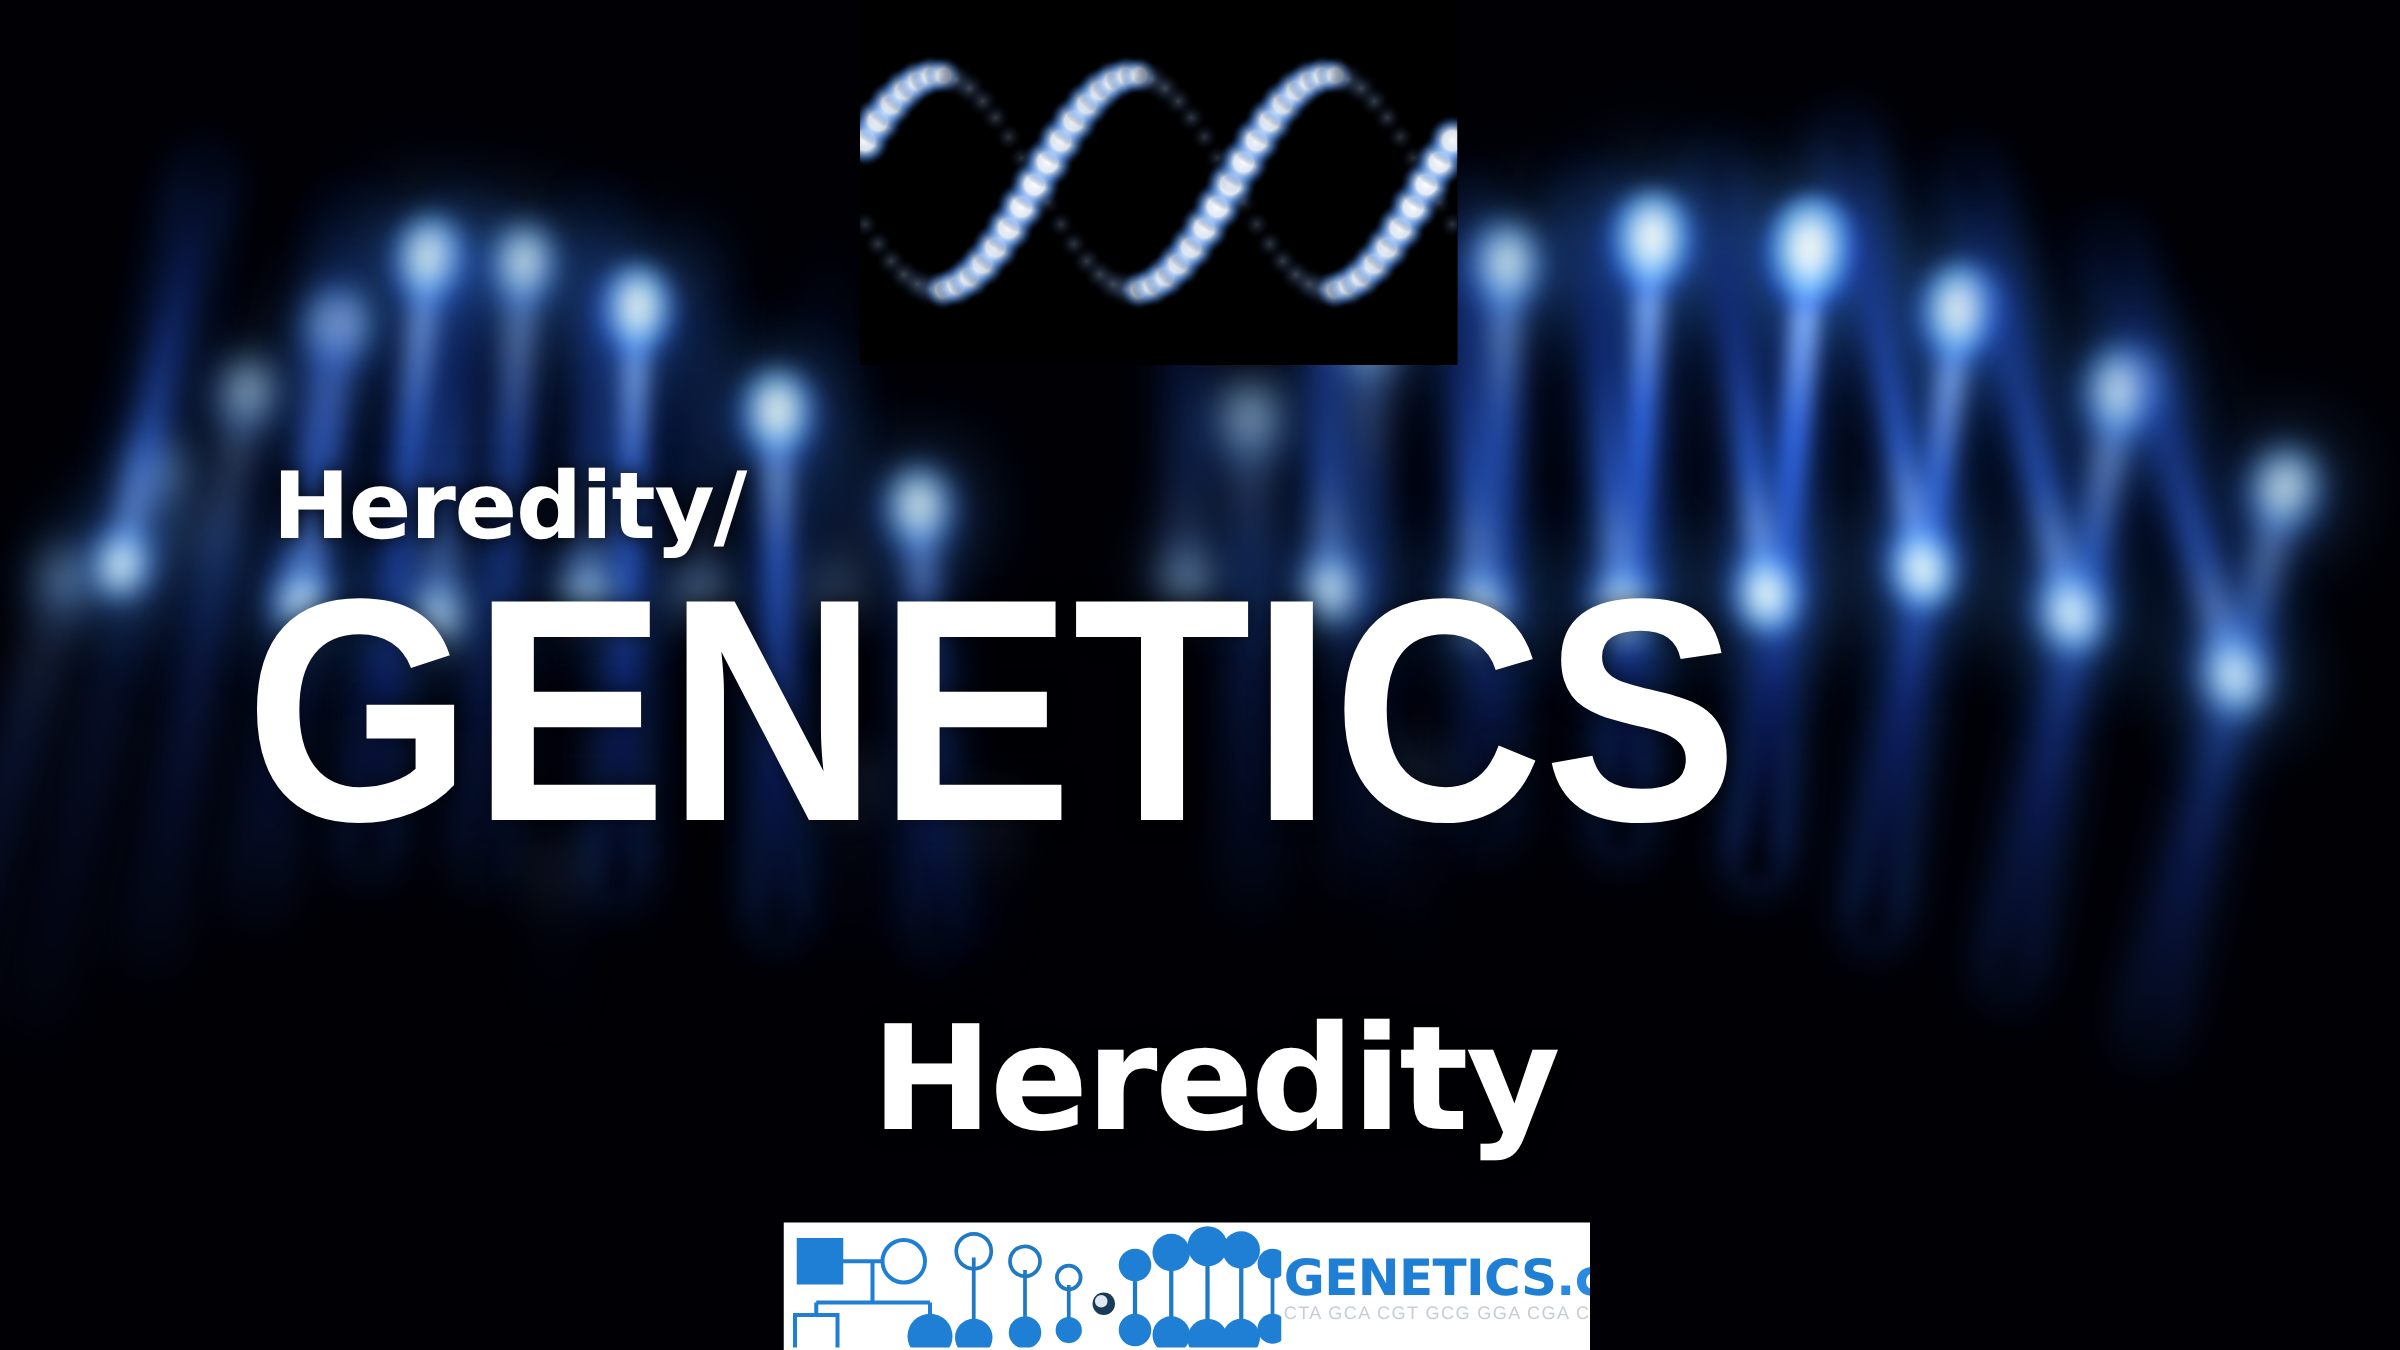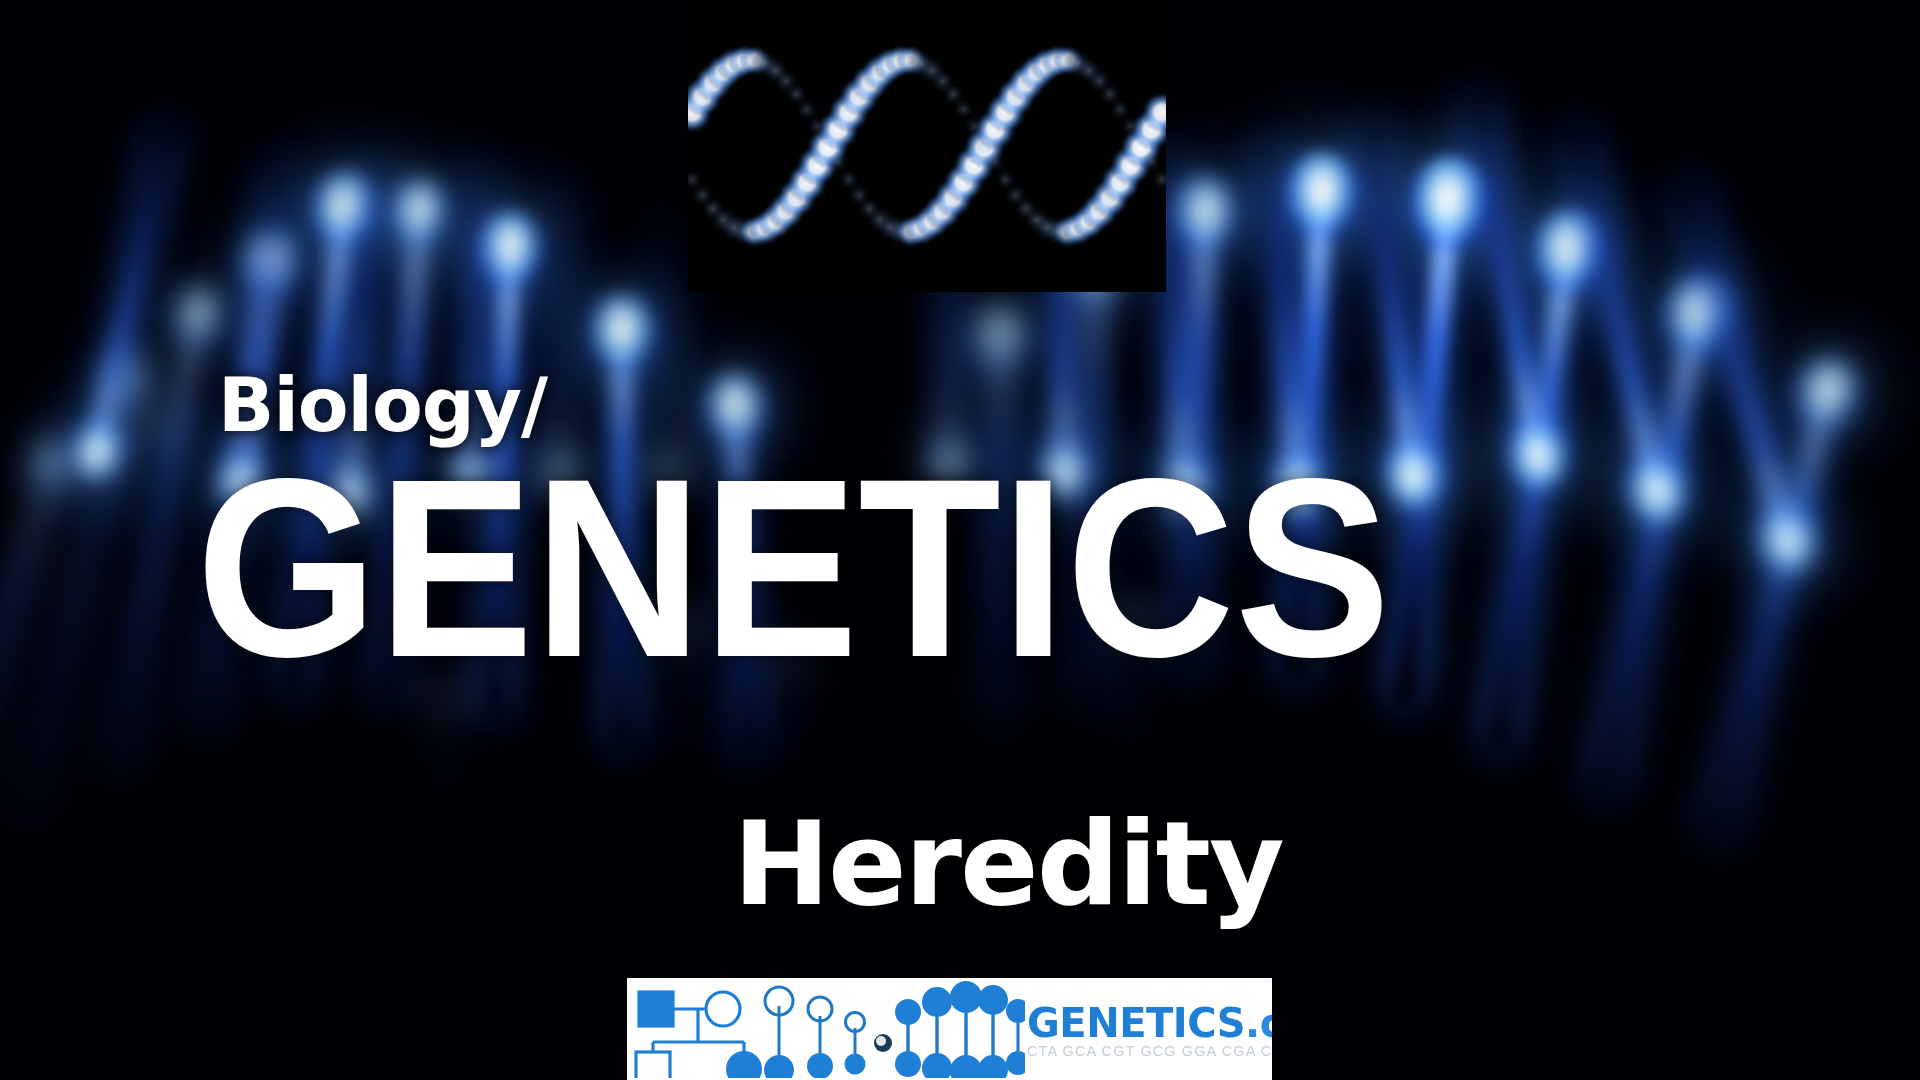--- a/index.html
+++ b/index.html
@@ -101,21 +101,20 @@
     position: absolute;
     left: 697px;
     top: 806px;
     font-size: 116px;
     font-weight: 700;
     color: #ffffff;
     letter-spacing: -2px;
     line-height: 1;
     font-family: "DejaVu Sans", sans-serif;
     text-shadow: 0 0 16px rgba(0,0,0,0.8);
-    margin-left: 36px;
   }
 
   
   #brand-logo {
     position: absolute;
     left: 627px;
     top: 978px;
     width: 645px;
     height: 102px;
     background: #ffffff;
@@ -461,21 +460,21 @@
           <circle cx="453.1" cy="147.6" r="20.9" fill="url(#nodeGlow)" opacity="1.00"></circle>
           <circle cx="463.6" cy="162.3" r="10.5" fill="url(#nodeDim)" opacity="0.36"></circle>
           <circle cx="463.6" cy="129.7" r="20.8" fill="url(#nodeGlow)" opacity="0.99"></circle>
           <circle cx="474.0" cy="179.5" r="10.9" fill="url(#nodeDim)" opacity="0.38"></circle>
           <circle cx="474.0" cy="112.5" r="20.5" fill="url(#nodeGlow)" opacity="0.97"></circle>
         </g>
     </svg>
   </div>
 
   <div id="text-block">
-    <div id="subtitle-top">Biology/</div>
+    <div id="subtitle-top">Heredity/</div>
     <div id="main-title">GENETICS</div>
     <div id="subtitle-bottom">Heredity</div>
   </div>
 
   <div id="brand-logo">
     <svg id="brand-mark" width="398" height="98" viewBox="0 0 398 98" xmlns="http://www.w3.org/2000/svg">
       <defs>
         <linearGradient id="dotGrad" x1="0" y1="0" x2="0" y2="1">
           <stop offset="0%" stop-color="#2e8fd8"></stop>
           <stop offset="100%" stop-color="#1366b0"></stop>

